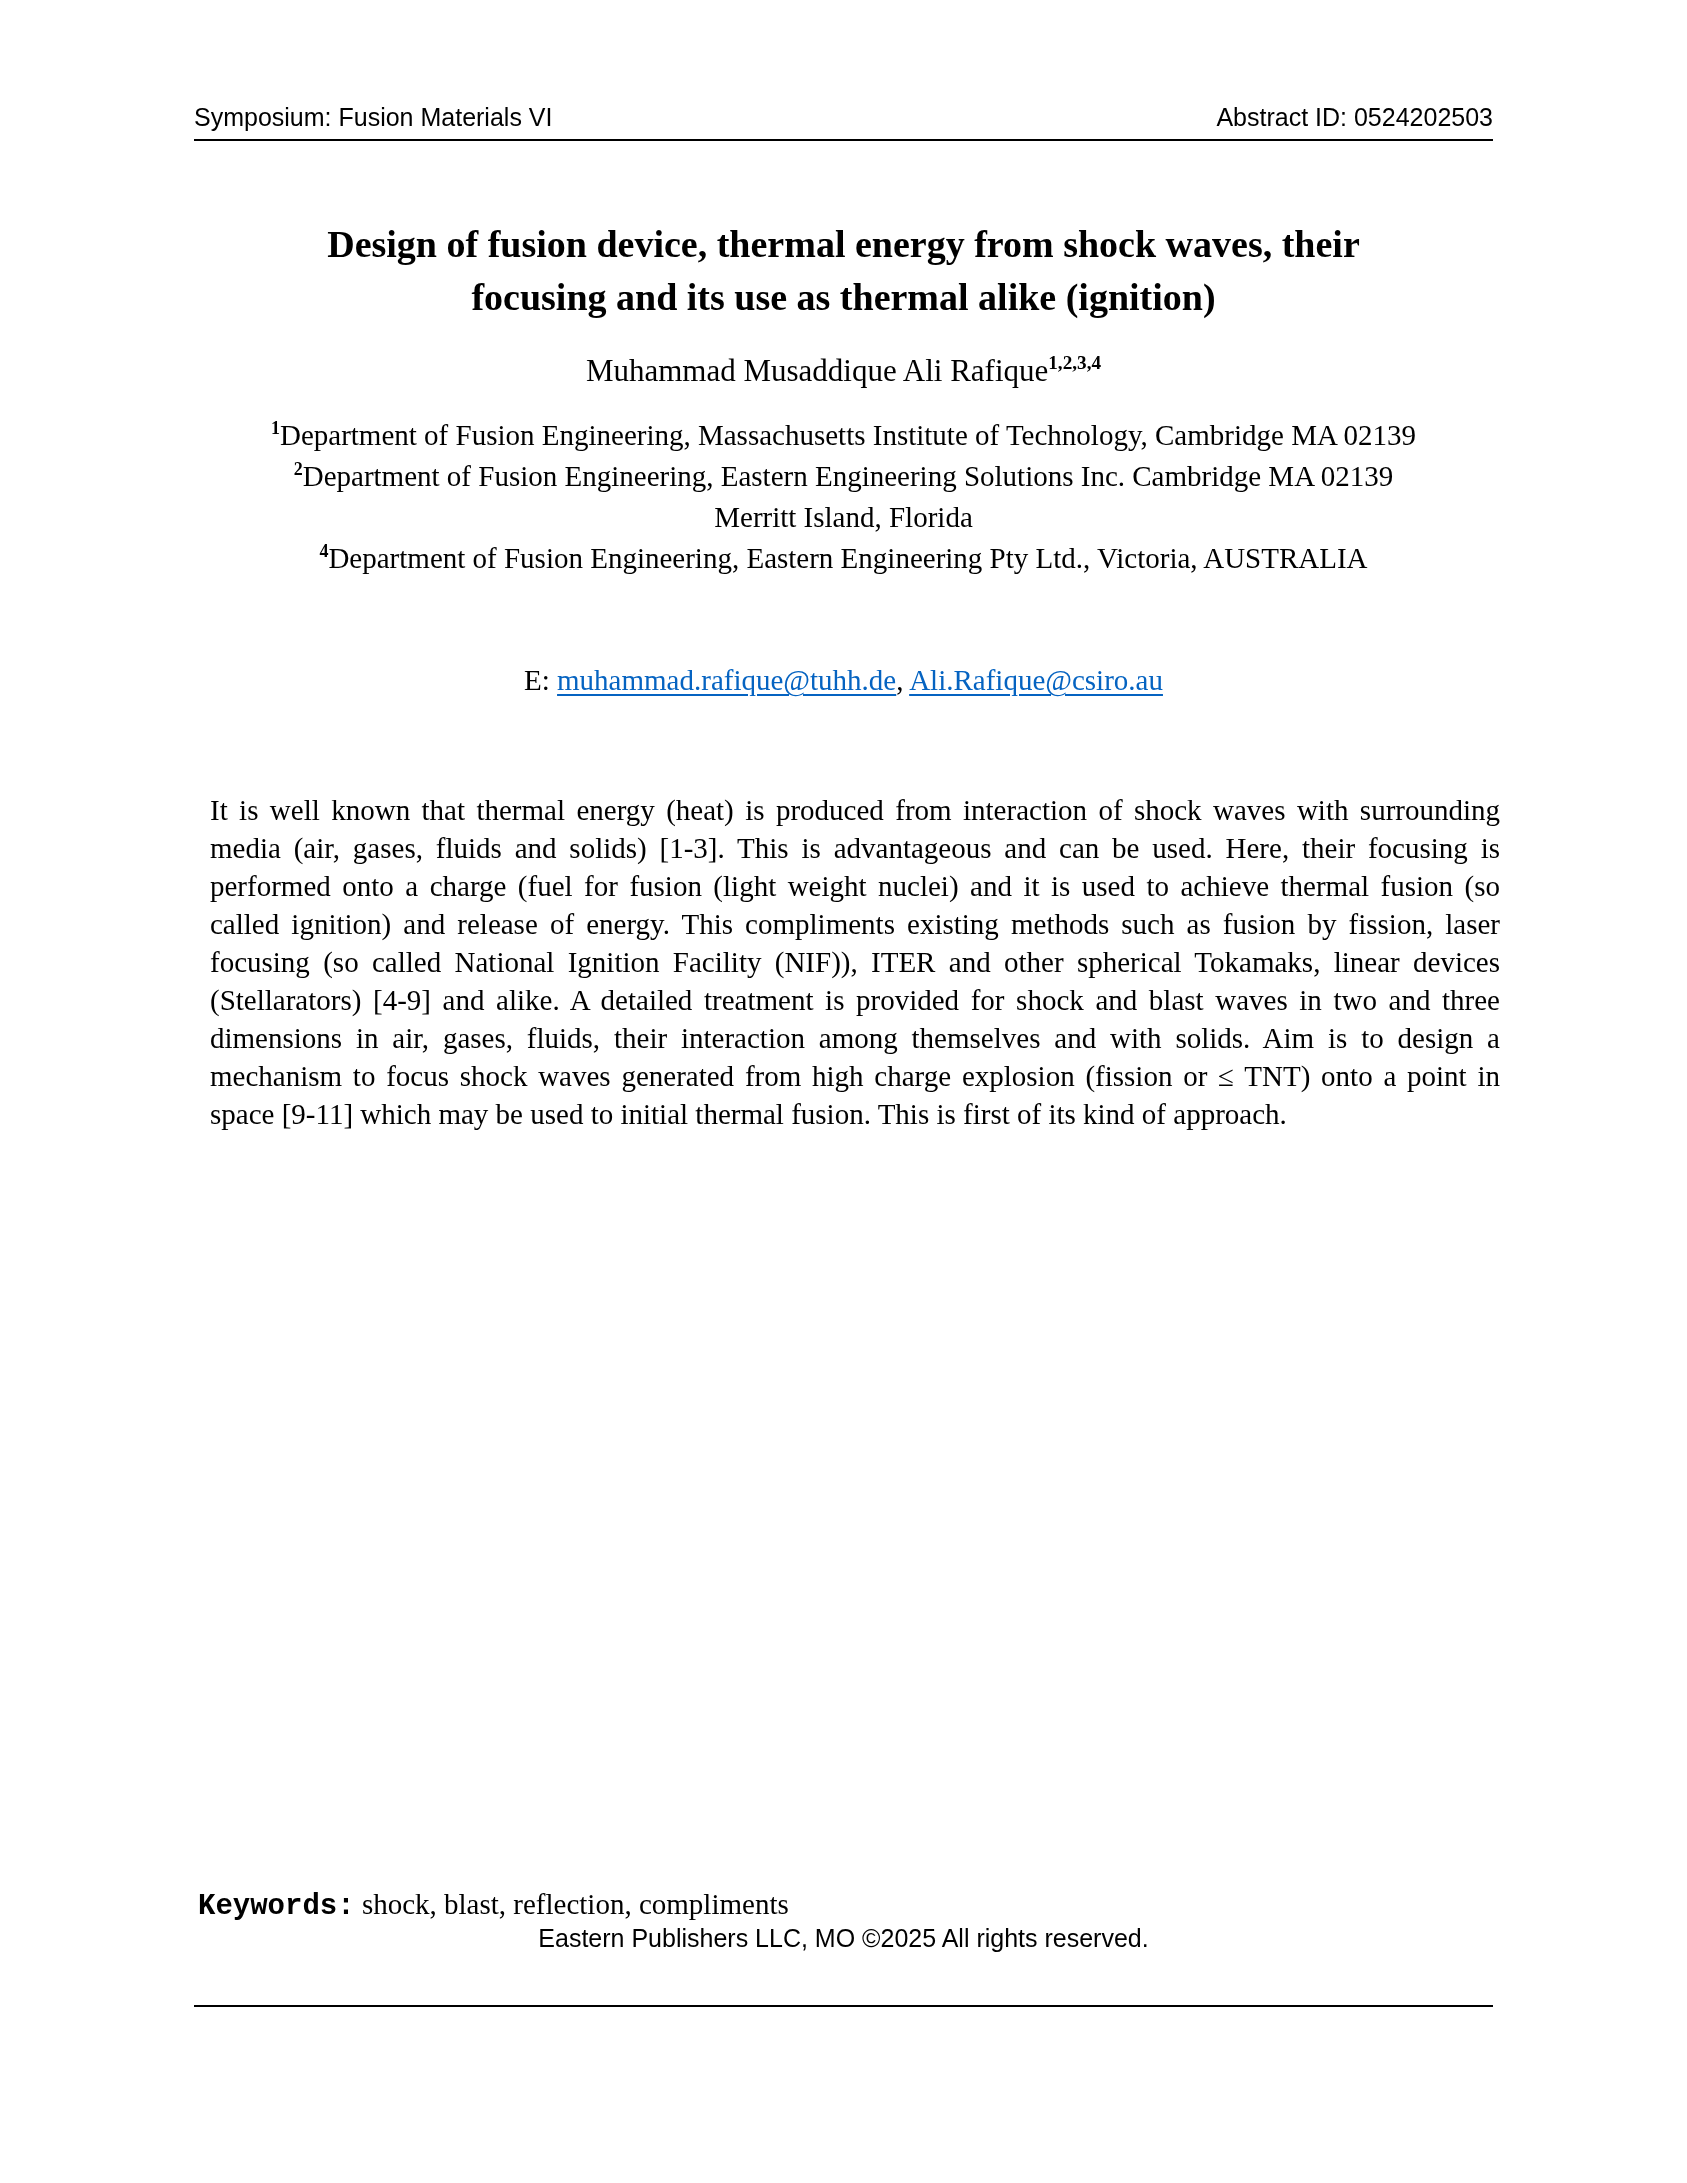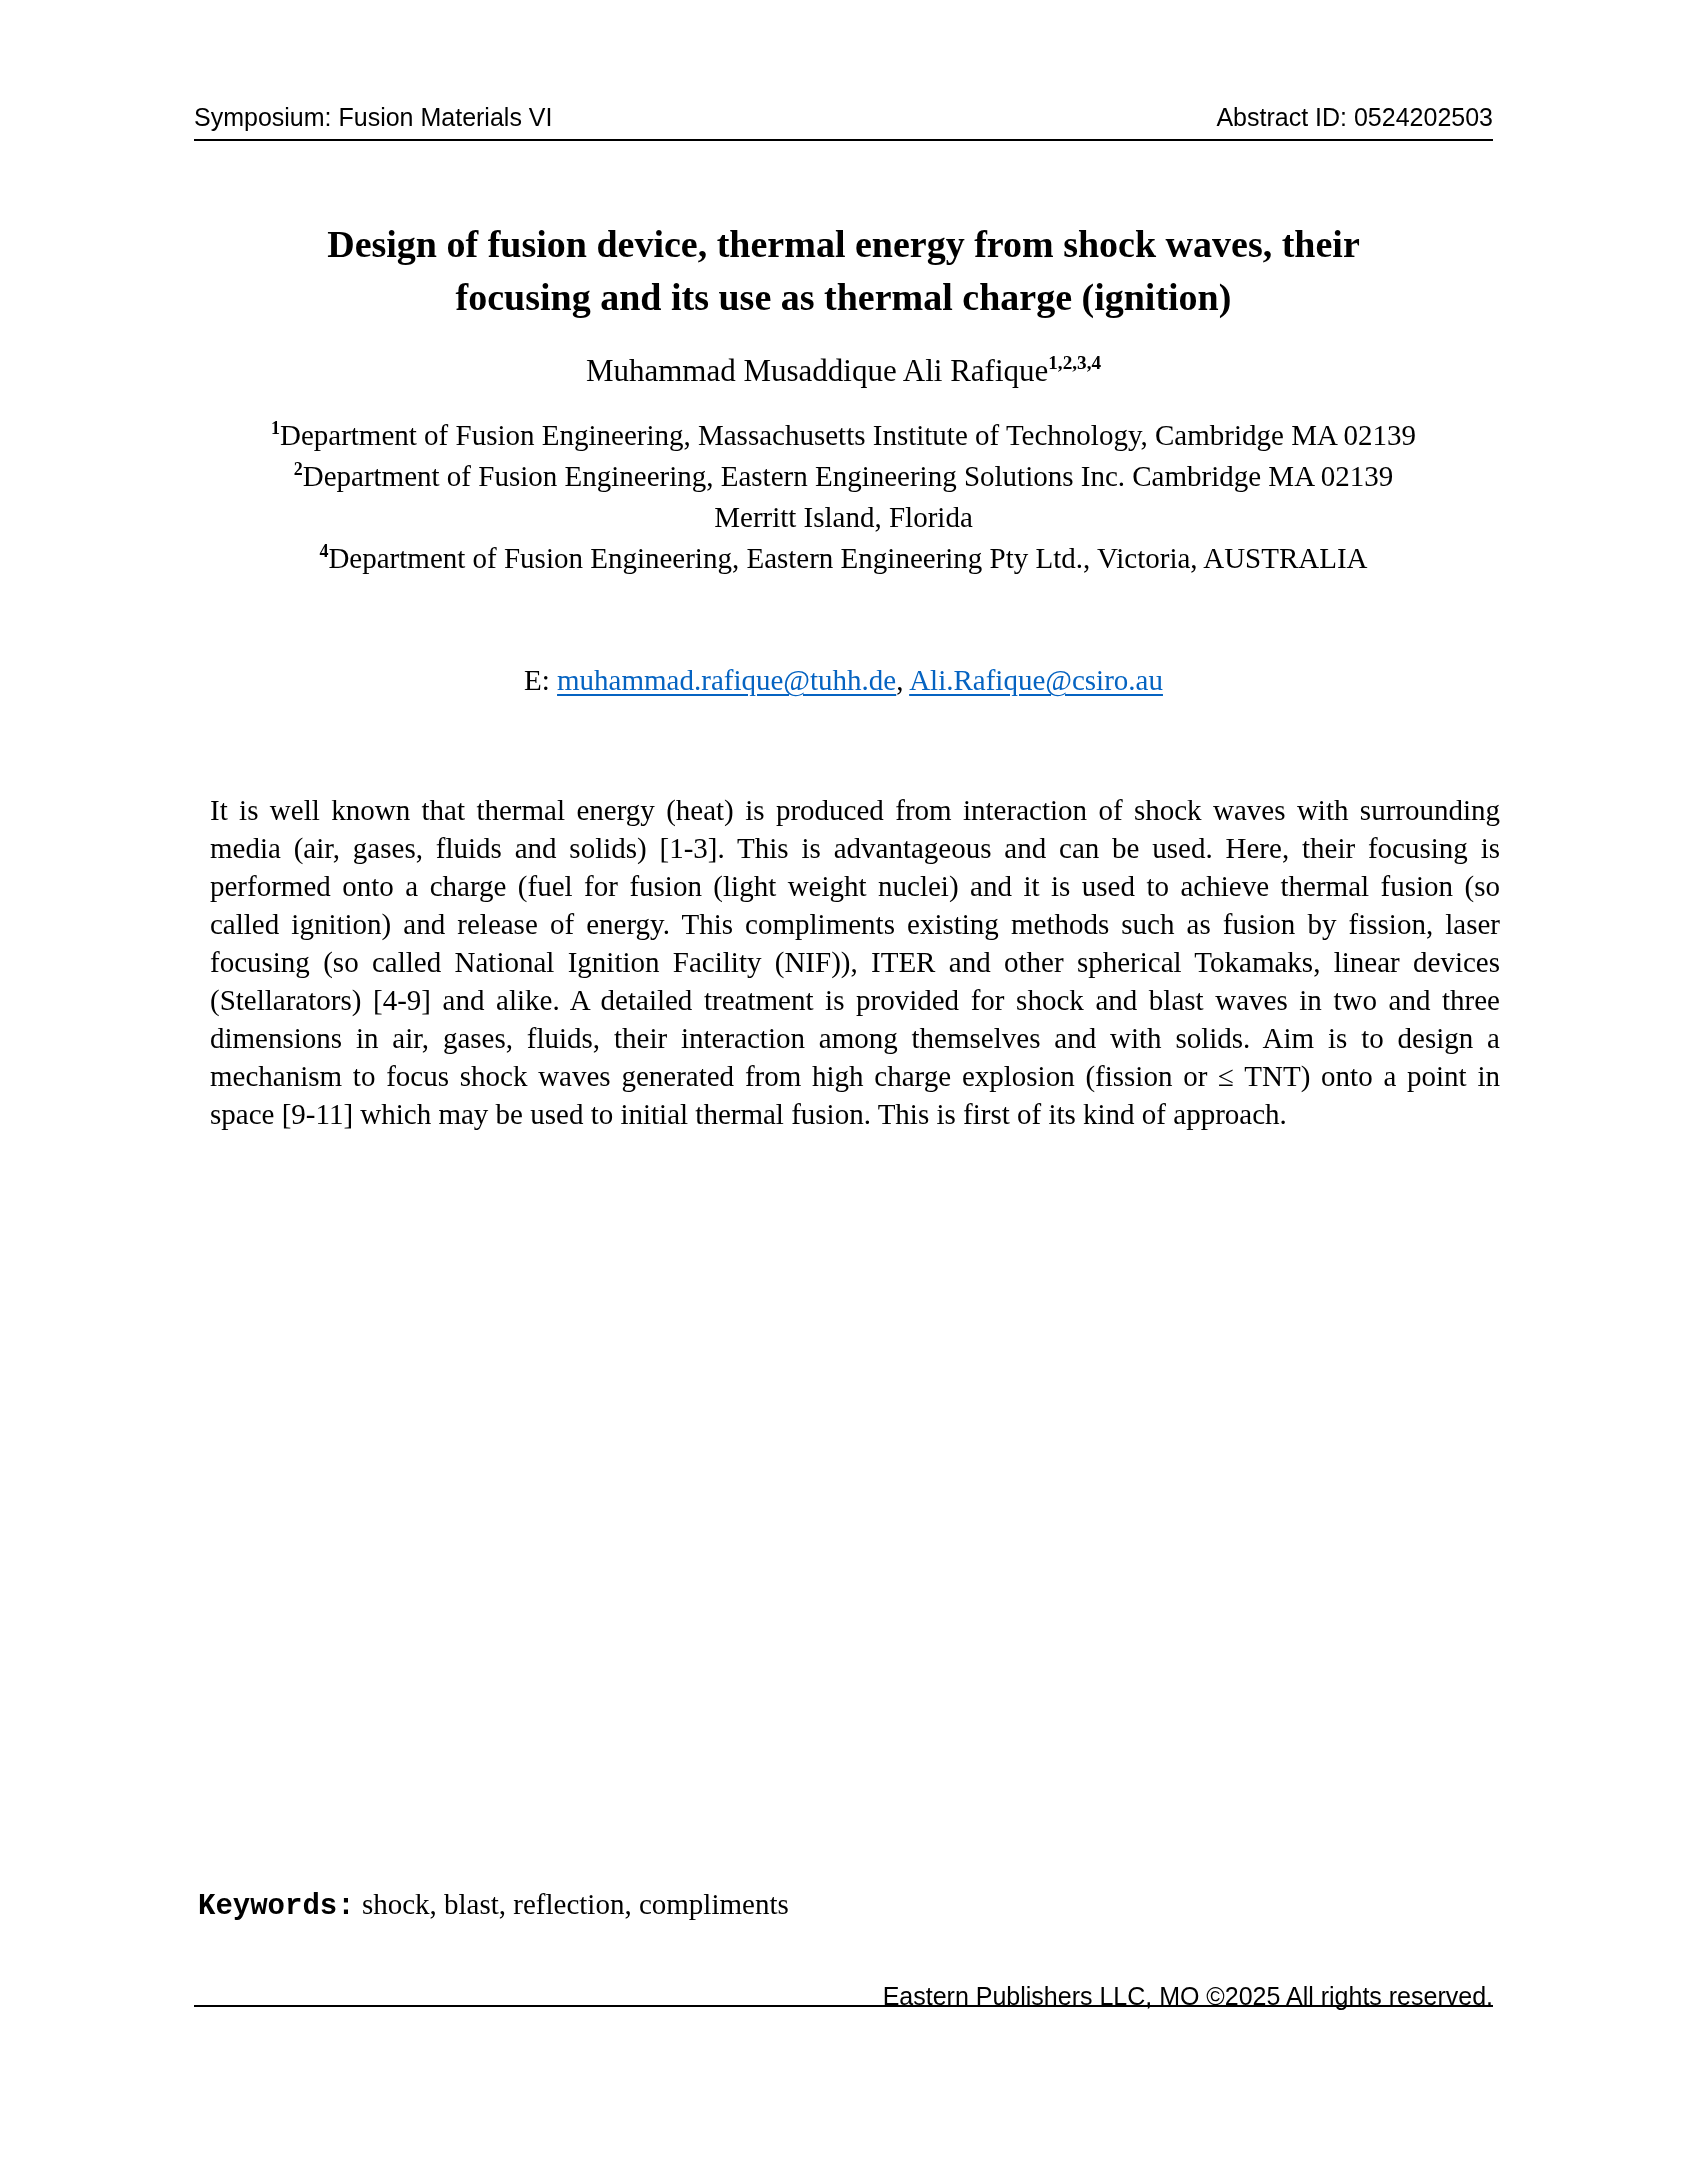--- a/index.html
+++ b/index.html
@@ -105,38 +105,38 @@
       left: 194px;
       width: 1299px;
       top: 2005px;
       height: 0;
       border-top: 2.6px solid #000;
     }
     .footer {
       position: absolute;
       left: 194px;
       width: 1299px;
-      top: 1980px;
-      text-align: right;
+      top: 1922px;
+      text-align: center;
       font-family: "Liberation Sans", sans-serif;
       font-size: 25px;
       line-height: 33px;
     }
   </style>
 </head>
 <body>
 
 <div class="page-header">
   <span>Symposium: Fusion Materials VI</span>
   <span>Abstract ID: 0524202503</span>
 </div>
 
 <div class="title">
   <span>Design of fusion device, thermal energy from shock waves, their</span>
-  <span>focusing and its use as thermal charge (ignition)</span>
+  <span>focusing and its use as thermal alike (ignition)</span>
 </div>
 
 <div class="author">
   <span>Muhammad Musaddique Ali Rafique</span><sup>1,2,3,4</sup>
 </div>
 
 <div class="affiliations">
   <div><sup>1</sup><span>Department of Fusion Engineering, Massachusetts Institute of Technology, Cambridge MA 02139</span></div>
   <div><sup>2</sup><span>Department of Fusion Engineering, Eastern Engineering Solutions Inc. Cambridge MA 02139</span></div>
   <div>Merritt Island, Florida</div>

